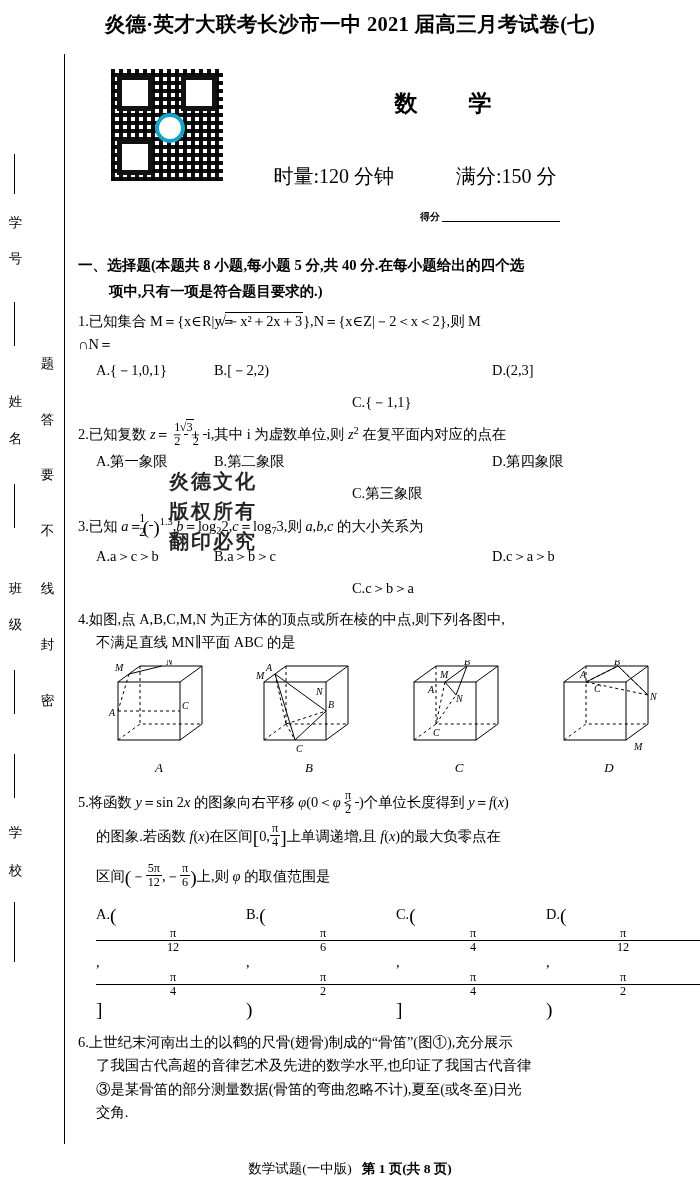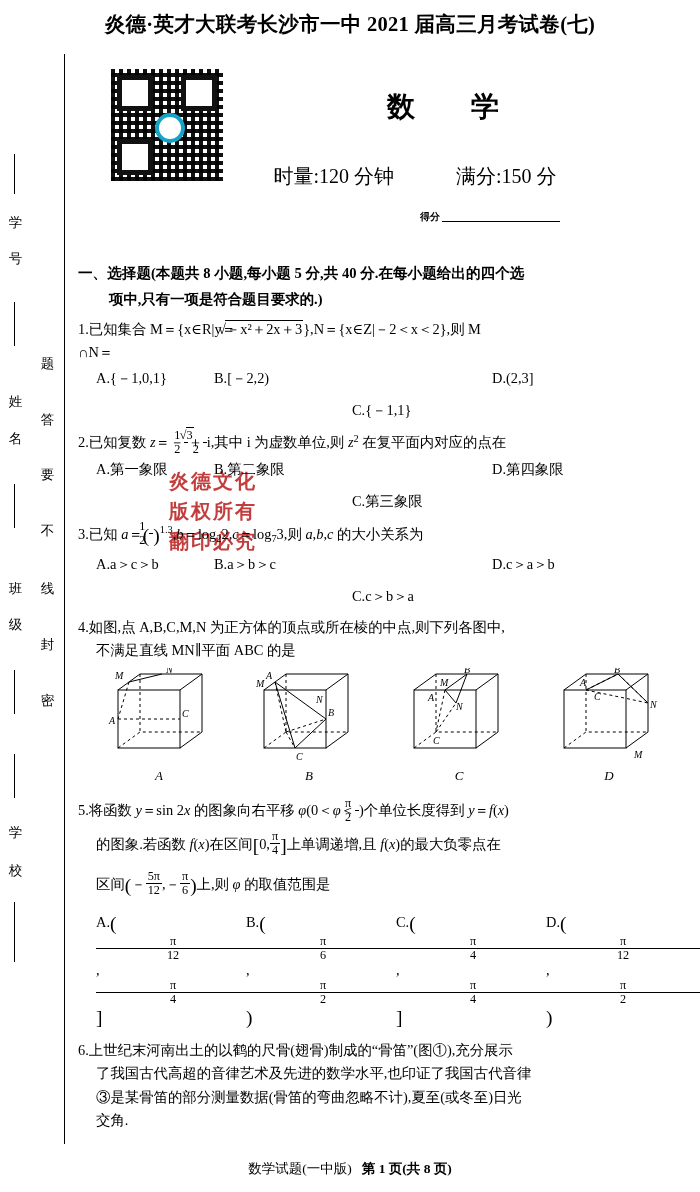--- a/index.html
+++ b/index.html
@@ -60,38 +60,38 @@
     border:5px solid #111;background:#fff;
   }
   .qr-center{
     position:absolute;left:44px;top:44px;width:22px;height:22px;border-radius:50%;
     background:#fff;border:4px solid #16a3c7;
   }
 
   
   .subject{
     position:absolute;left:230px;top:88px;width:440px;text-align:center;
-    font-size:28px;font-weight:bold;letter-spacing:14px;
+    font-size:23px;font-weight:bold;letter-spacing:14px;
   }
   .meta-line{
     position:absolute;left:180px;top:163px;width:470px;
     font-size:20px;text-align:center;
   }
   .meta-line .gap{display:inline-block;width:52px;}
   .score-line{
     position:absolute;right:22px;top:208px;font-size:10px;font-weight:bold;
   }
   .score-rule{
     display:inline-block;width:118px;border-bottom:1px solid #000;height:13px;
     vertical-align:-2px;margin-left:2px;
   }
 
   
   .content{
-    position:absolute;left:78px;top:262px;width:606px;
+    position:absolute;left:78px;top:254px;width:606px;
     font-size:14.4px;line-height:1.62;
   }
   .sec-head{font-weight:bold;font-size:14.6px;margin-bottom:2px;}
   .sec-head2{margin-left:31px;font-weight:bold;}
   .q{margin-top:7px;}
   .q-body{margin-left:18px;text-indent:-18px;}
   .indent{margin-left:18px;}
   .opts{margin-left:18px;margin-top:2px;display:flex;}
   .opts span{display:inline-block;}
   .o1{width:118px;}
@@ -113,21 +113,21 @@
 
   
   .figs{margin-left:10px;margin-top:6px;display:flex;gap:8px;}
   .fig{width:142px;}
   .fig svg{display:block;}
   .fig .cap{text-align:center;font-size:13px;font-style:italic;margin-top:1px;}
 
   
   .wm{
     position:absolute;left:118px;top:466px;width:190px;height:96px;
-    color:#b91c1c;font-size:20px;font-weight:bold;line-height:1.5;
+    color:#000000;font-size:20px;font-weight:bold;line-height:1.5;
     text-align:center;pointer-events:none;opacity:.85;
     font-family:Liberation Sans, sans-serif;
   }
   .wm div{letter-spacing:2px;}
 
   
   .footer{
     position:absolute;left:0;bottom:14px;width:700px;text-align:center;
     font-size:13.5px;font-weight:bold;
   }

